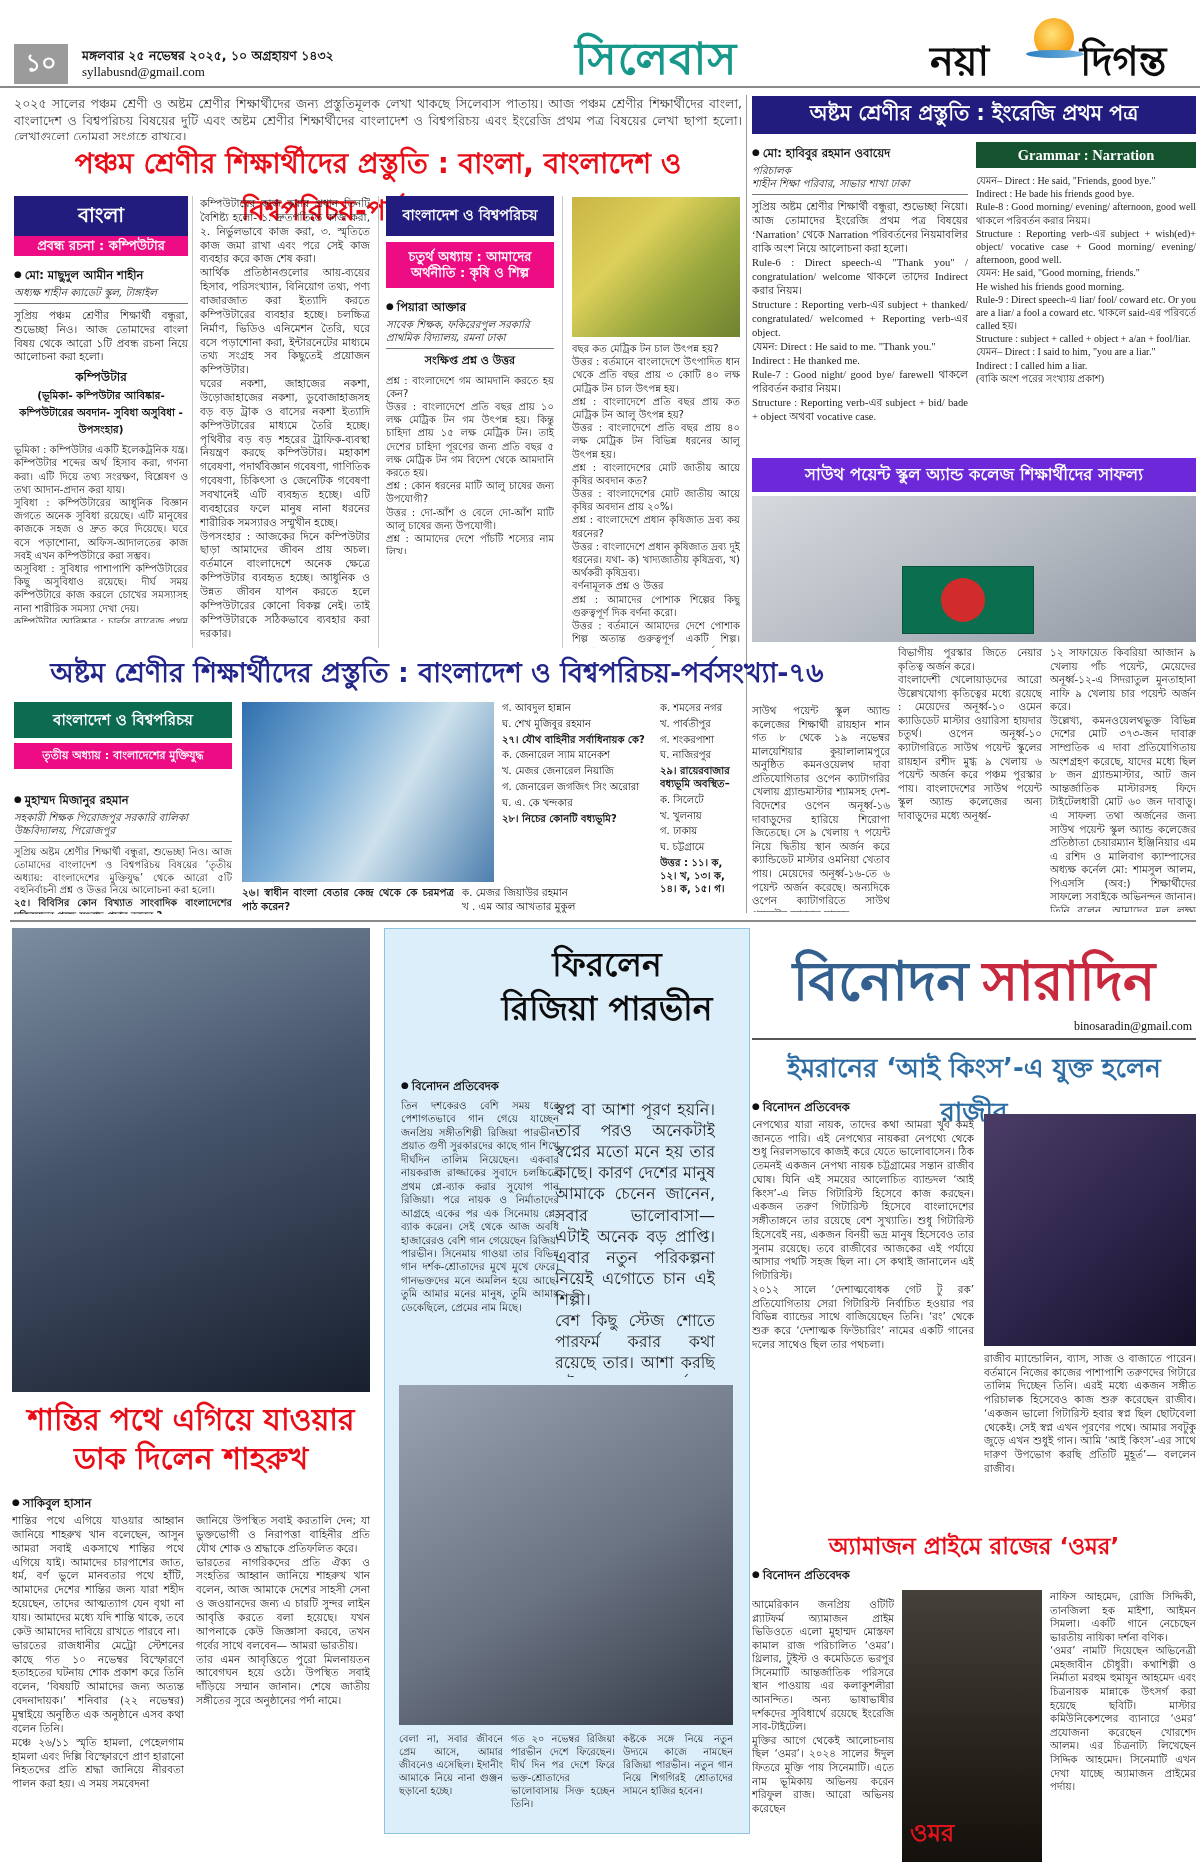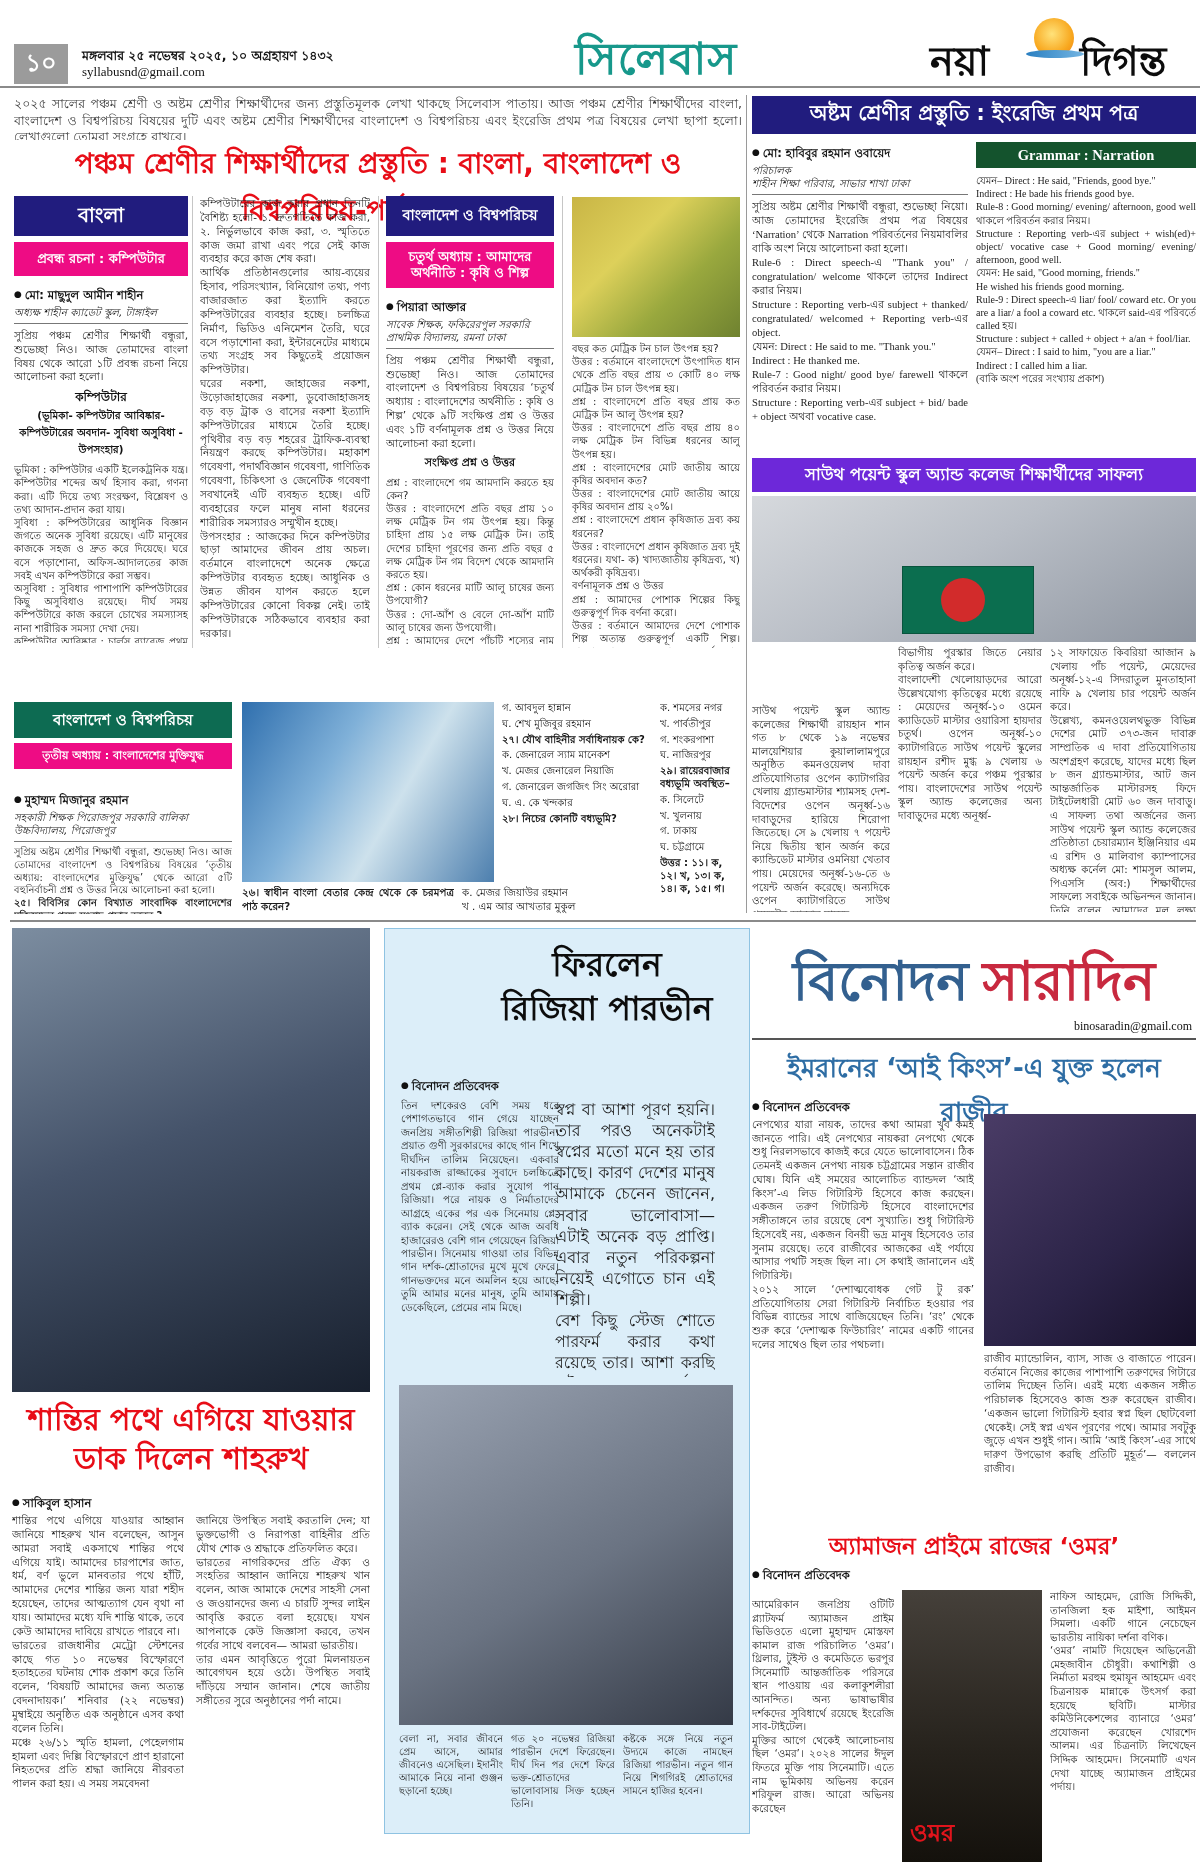--- a/index.html
+++ b/index.html
@@ -52,21 +52,21 @@
 
   <div class="abs redhl" style="left:14px;top:142px;width:728px;height:46px;font-size:28px;">পঞ্চম শ্রেণীর শিক্ষার্থীদের প্রস্তুতি : বাংলা, বাংলাদেশ ও বিশ্বপরিচয়-পর্বসংখ্যা-৮৫</div>
 
   <div class="abs vline" style="left:192px;top:196px;height:452px;"></div>
   <div class="abs vline" style="left:378px;top:196px;height:452px;"></div>
   <div class="abs vline" style="left:562px;top:196px;height:452px;"></div>
   <div class="abs vline" style="left:746px;top:95px;height:818px;background:#9a9a9a;"></div>
 
   <div class="abs" style="left:14px;top:196px;width:174px;height:452px;overflow:hidden;">
     <div class="boxhead navy" style="height:40px;font-size:20px;">বাংলা</div>
-    <div class="boxhead pink" style="height:34px;font-size:13px;margin-top:6px;">প্রবন্ধ রচনা : কম্পিউটার</div>
+    <div class="boxhead pink" style="height:20px;font-size:13px;margin-top:0;">প্রবন্ধ রচনা : কম্পিউটার</div>
     <div class="byline" style="margin-top:8px;">
       <div><span class="bullet">●</span><span class="nm">মো: মাছুদুল আমীন শাহীন</span></div>
       <div class="rl">অধ্যক্ষ শাহীন ক্যাডেট স্কুল, টাঙ্গাইল</div>
     </div>
     <div class="bt" style="margin-top:5px;">সুপ্রিয় পঞ্চম শ্রেণীর শিক্ষার্থী বন্ধুরা, শুভেচ্ছা নিও। আজ তোমাদের বাংলা বিষয় থেকে আরো ১টি প্রবন্ধ রচনা নিয়ে আলোচনা করা হলো।</div>
     <div class="centerb" style="font-size:12px;margin-top:4px;">কম্পিউটার</div>
     <div class="centerb" style="font-size:10.3px;">(ভূমিকা- কম্পিউটার আবিষ্কার- কম্পিউটারের অবদান- সুবিধা অসুবিধা - উপসংহার)</div>
     <div class="bt sm" style="margin-top:4px;height:180px;">ভূমিকা : কম্পিউটার একটি ইলেকট্রনিক যন্ত্র। কম্পিউটার শব্দের অর্থ হিসাব করা, গণনা করা। এটি দিয়ে তথ্য সংরক্ষণ, বিশ্লেষণ ও তথ্য আদান-প্রদান করা যায়।
 সুবিধা : কম্পিউটারের আধুনিক বিজ্ঞান জগতে অনেক সুবিধা রয়েছে। এটি মানুষের কাজকে সহজ ও দ্রুত করে দিয়েছে। ঘরে বসে পড়াশোনা, অফিস-আদালতের কাজ সবই এখন কম্পিউটারে করা সম্ভব।
 অসুবিধা : সুবিধার পাশাপাশি কম্পিউটারের কিছু অসুবিধাও রয়েছে। দীর্ঘ সময় কম্পিউটারে কাজ করলে চোখের সমস্যাসহ নানা শারীরিক সমস্যা দেখা দেয়।
@@ -80,21 +80,20 @@
 উপসংহার : আজকের দিনে কম্পিউটার ছাড়া আমাদের জীবন প্রায় অচল। বর্তমানে বাংলাদেশে অনেক ক্ষেত্রে কম্পিউটার ব্যবহৃত হচ্ছে। আধুনিক ও উন্নত জীবন যাপন করতে হলে কম্পিউটারের কোনো বিকল্প নেই। তাই কম্পিউটারকে সঠিকভাবে ব্যবহার করা দরকার।</div>
 
   <div class="abs" style="left:386px;top:196px;width:168px;height:452px;overflow:hidden;">
     <div class="boxhead navy" style="height:40px;font-size:14.5px;white-space:nowrap;">বাংলাদেশ ও বিশ্বপরিচয়</div>
     <div class="boxhead pink" style="height:46px;font-size:13px;margin-top:6px;line-height:1.25;">চতুর্থ অধ্যায় : আমাদের
 অর্থনীতি : কৃষি ও শিল্প</div>
     <div class="byline" style="margin-top:8px;">
       <div><span class="bullet">●</span><span class="nm">পিয়ারা আক্তার</span></div>
       <div class="rl">সাবেক শিক্ষক, ফকিরেরপুল সরকারি প্রাথমিক বিদ্যালয়, রমনা ঢাকা</div>
     </div>
-    <div class="bt" style="margin-top:5px;">প্রিয় পঞ্চম শ্রেণীর শিক্ষার্থী বন্ধুরা, শুভেচ্ছা নিও। আজ তোমাদের বাংলাদেশ ও বিশ্বপরিচয় বিষয়ের ‘চতুর্থ অধ্যায় : বাংলাদেশের অর্থনীতি : কৃষি ও শিল্প’ থেকে ৯টি সংক্ষিপ্ত প্রশ্ন ও উত্তর এবং ১টি বর্ণনামূলক প্রশ্ন ও উত্তর নিয়ে আলোচনা করা হলো।</div>
     <div class="centerb" style="font-size:11px;margin-top:3px;">সংক্ষিপ্ত প্রশ্ন ও উত্তর</div>
     <div class="bt sm" style="margin-top:3px;height:180px;">প্রশ্ন : বাংলাদেশে গম আমদানি করতে হয় কেন?
 উত্তর : বাংলাদেশে প্রতি বছর প্রায় ১০ লক্ষ মেট্রিক টন গম উৎপন্ন হয়। কিন্তু চাহিদা প্রায় ১৫ লক্ষ মেট্রিক টন। তাই দেশের চাহিদা পূরণের জন্য প্রতি বছর ৫ লক্ষ মেট্রিক টন গম বিদেশ থেকে আমদানি করতে হয়।
 প্রশ্ন : কোন ধরনের মাটি আলু চাষের জন্য উপযোগী?
 উত্তর : দো-আঁশ ও বেলে দো-আঁশ মাটি আলু চাষের জন্য উপযোগী।
 প্রশ্ন : আমাদের দেশে পাঁচটি শস্যের নাম লিখ।
 উত্তর : ধান, গম, ডাল, আলু, তেলবীজ আমাদের দেশের পাঁচটি শস্যের নাম।
 প্রশ্ন : বাংলাদেশের তিনটি বৃহৎ শিল্পের নাম লিখ।
 উত্তর : বাংলাদেশের তিনটি বৃহৎ শিল্প হচ্ছে- পাট শিল্প, বস্ত্র শিল্প, চিনি শিল্প।
 প্রশ্ন : বাংলাদেশের প্রধান প্রধান কৃষিজাত দ্রব্যের নাম লিখ।
@@ -146,20 +145,21 @@
     <div class="abs" style="left:150px;top:70px;width:130px;height:66px;background:#0b6e4f;border:1px solid #09543d;">
       <div style="position:absolute;left:38px;top:11px;width:44px;height:44px;border-radius:50%;background:#d22b2b;"></div>
     </div>
   </div>
   <div class="abs bt" style="left:752px;top:646px;width:138px;height:266px;padding-top:58px;box-sizing:border-box;font-size:10.3px;">সাউথ পয়েন্ট স্কুল অ্যান্ড কলেজের শিক্ষার্থী রায়হান শান গত ৮ থেকে ১৯ নভেম্বর মালয়েশিয়ার কুয়ালালামপুরে অনুষ্ঠিত কমনওয়েলথ দাবা প্রতিযোগিতার ওপেন ক্যাটাগরির খেলায় গ্র্যান্ডমাস্টার শ্যামসহ দেশ-বিদেশের ওপেন অনূর্ধ্ব-১৬ দাবাড়ুদের হারিয়ে শিরোপা জিতেছে। সে ৯ খেলায় ৭ পয়েন্ট নিয়ে দ্বিতীয় স্থান অর্জন করে ক্যান্ডিডেট মাস্টার ওমনিয়া খেতাব পায়। মেয়েদের অনূর্ধ্ব-১৬-তে ৬ পয়েন্ট অর্জন করেছে। অন্যদিকে ওপেন ক্যাটাগরিতে সাউথ পয়েন্টের আজান মাহমুদ</div>
   <div class="abs bt" style="left:898px;top:646px;width:144px;height:266px;font-size:10.3px;">বিভাগীয় পুরস্কার জিতে নেয়ার কৃতিত্ব অর্জন করে।
 বাংলাদেশী খেলোয়াড়দের আরো উল্লেখযোগ্য কৃতিত্বের মধ্যে রয়েছে : মেয়েদের অনূর্ধ্ব-১০ ওমেন ক্যাডিডেট মাস্টার ওয়ারিসা হায়দার চতুর্থ। ওপেন অনূর্ধ্ব-১০ ক্যাটাগরিতে সাউথ পয়েন্ট স্কুলের রায়হান রশীদ মুগ্ধ ৯ খেলায় ৬ পয়েন্ট অর্জন করে পঞ্চম পুরস্কার পায়। বাংলাদেশের সাউথ পয়েন্ট স্কুল অ্যান্ড কলেজের অন্য দাবাড়ুদের মধ্যে অনূর্ধ্ব-</div>
   <div class="abs bt" style="left:1050px;top:646px;width:146px;height:266px;font-size:10.3px;">১২ সাফায়েত কিবরিয়া আজান ৯ খেলায় পাঁচ পয়েন্ট, মেয়েদের অনূর্ধ্ব-১২-এ সিদরাতুল মুনতাহানা নাফি ৯ খেলায় চার পয়েন্ট অর্জন করে।
 উল্লেখ্য, কমনওয়েলথভুক্ত বিভিন্ন দেশের মোট ৩৭৩-জন দাবারু সাম্প্রতিক এ দাবা প্রতিযোগিতায় অংশগ্রহণ করেছে, যাদের মধ্যে ছিল ৮ জন গ্র্যান্ডমাস্টার, আট জন আন্তর্জাতিক মাস্টারসহ ফিদে টাইটেলধারী মোট ৬০ জন দাবাড়ু। এ সাফল্য তথা অর্জনের জন্য সাউথ পয়েন্ট স্কুল অ্যান্ড কলেজের প্রতিষ্ঠাতা চেয়ারম্যান ইঞ্জিনিয়ার এম এ রশিদ ও মালিবাগ ক্যাম্পাসের অধ্যক্ষ কর্নেল মো: শামসুল আলম, পিএসসি (অব:) শিক্ষার্থীদের সাফল্যে সবাইকে অভিনন্দন জানান। তিনি বলেন, আমাদের মূল লক্ষ্য হচ্ছে গুণগত মানের লেখাপড়ার পাশাপাশি বেশি বেশি খেলাধুলা, বিতর্ক প্রতিযোগিতা ও সাংস্কৃতিকসহ বিভিন্ন প্রতিযোগিতার আয়োজন করা। যাতে শিক্ষামূলক কার্যক্রমের মাধ্যমে শিক্ষার্থীদের অধিকতর আত্মবিশ্বাসী, মানবিক ও আদর্শ মানুষ হিসেবে গড়ে তোলা যায়।</div>
 
+  <div class="abs bluehl" style="left:14px;top:652px;width:846px;height:44px;font-size:27px;">অষ্টম শ্রেণীর শিক্ষার্থীদের প্রস্তুতি : বাংলাদেশ ও বিশ্বপরিচয়-পর্বসংখ্যা-৭৬</div>
 
   <div class="abs" style="left:14px;top:702px;width:218px;height:212px;overflow:hidden;">
     <div class="boxhead green" style="height:36px;font-size:15px;">বাংলাদেশ ও বিশ্বপরিচয়</div>
     <div class="boxhead pink" style="height:26px;font-size:11px;margin-top:5px;">তৃতীয় অধ্যায় : বাংলাদেশের মুক্তিযুদ্ধ</div>
     <div class="byline" style="margin-top:20px;">
       <div><span class="bullet">●</span><span class="nm">মুহাম্মদ মিজানুর রহমান</span></div>
       <div class="rl">সহকারী শিক্ষক পিরোজপুর সরকারি বালিকা উচ্চবিদ্যালয়, পিরোজপুর</div>
     </div>
     <div class="bt" style="margin-top:4px;font-size:9.8px;">সুপ্রিয় অষ্টম শ্রেণীর শিক্ষার্থী বন্ধুরা, শুভেচ্ছা নিও। আজ তোমাদের বাংলাদেশ ও বিশ্বপরিচয় বিষয়ের ‘তৃতীয় অধ্যায়: বাংলাদেশের মুক্তিযুদ্ধ’ থেকে আরো ৫টি বহুনির্বাচনী প্রশ্ন ও উত্তর নিয়ে আলোচনা করা হলো।</div>
     <div class="bt" style="font-size:9.8px;font-weight:bold;">২৫। বিবিসির কোন বিখ্যাত সাংবাদিক বাংলাদেশের মুক্তিযুদ্ধের পক্ষে সংবাদ প্রচার করেন ?</div>

